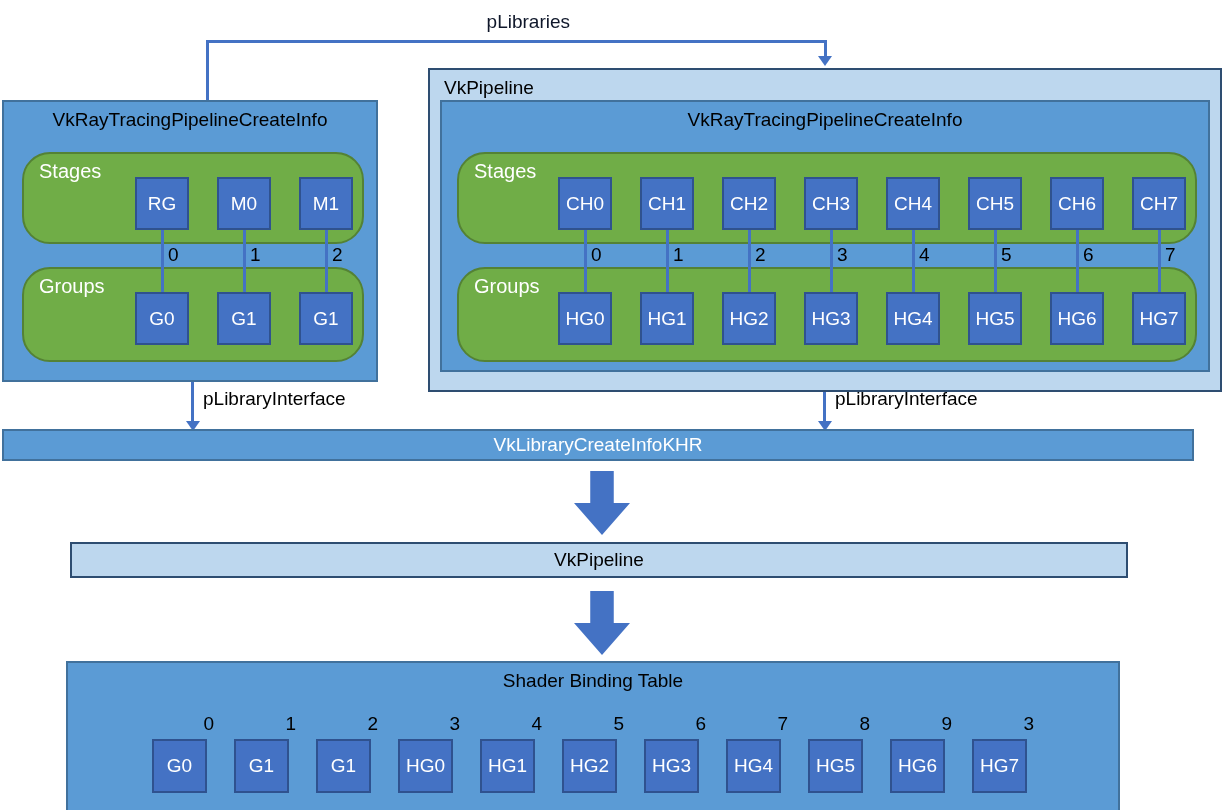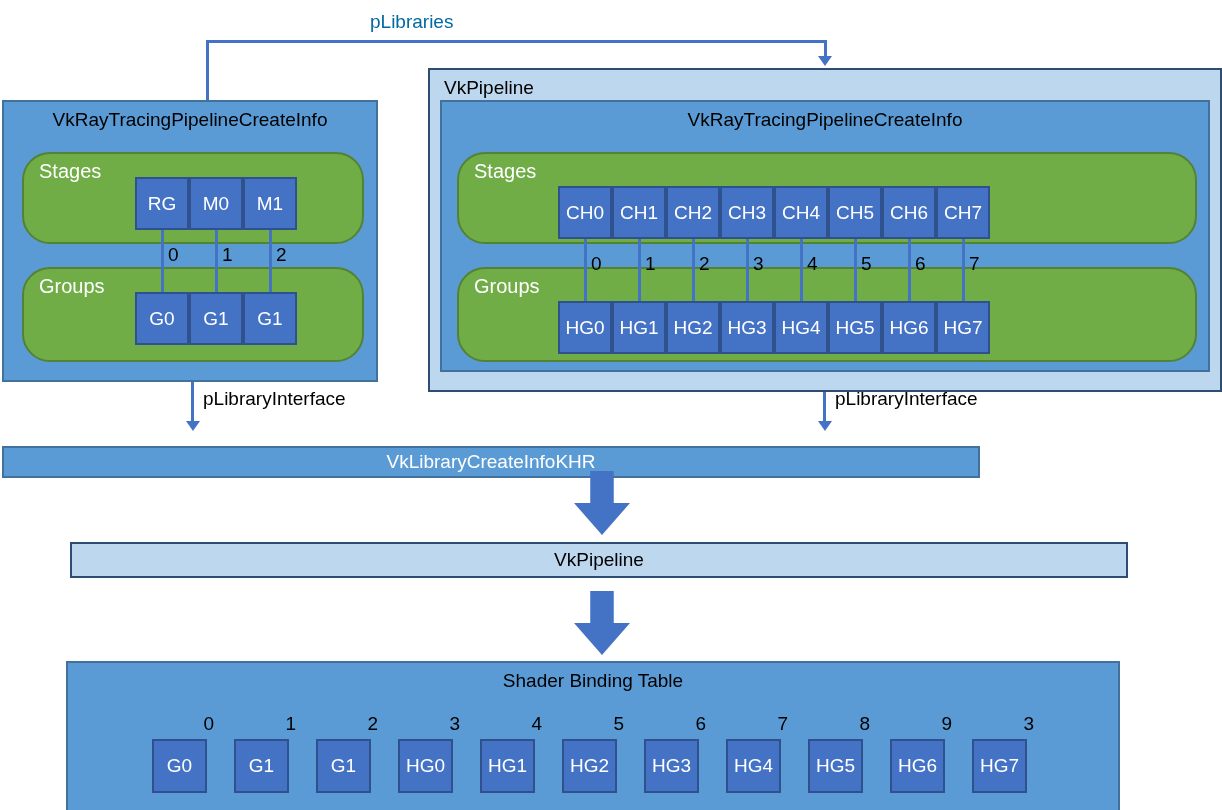--- a/index.html
+++ b/index.html
@@ -15,41 +15,41 @@
   .box-blue{position:absolute;background:var(--medium-blue,#5b9bd5);border:2px solid var(--dark-border,#41719c)}
   .box-light{position:absolute;background:var(--light-blue,#bdd7ee);border:2px solid var(--navy-border,#2e4d71)}
   .box-title{position:absolute;left:0;right:0;top:7px;text-align:center;white-space:nowrap}
   .corner-title{position:absolute;left:14px;top:7px;white-space:nowrap}
 
   
   .green{position:absolute;background:var(--green,#70ad47);border:2px solid var(--green-border,#548235);border-radius:28px}
   .green-label{position:absolute;left:15px;top:6px;color:#fff;font-size:20px}
 
   
-  .cols{position:absolute;display:flex;}
+  .cols{position:absolute;display:flex;gap:28px}
   .col{width:54px;display:flex;flex-direction:column}
   .sq{width:54px;height:53px;background:var(--square-blue,#4472c4);border:2px solid var(--square-border,#2f528f);
       display:flex;align-items:center;justify-content:center;color:#fff}
   .conn{position:relative;height:62px}
   .cline{position:absolute;left:50%;top:0;bottom:0;width:3px;margin-left:-1.5px;background:var(--connector,#4472c4)}
   .idx{position:absolute;left:calc(50% + 6px);top:14px;color:#000}
 
   
   .bar-blue{position:absolute;background:var(--medium-blue,#5b9bd5);border:2px solid var(--dark-border,#41719c);
       display:flex;align-items:center;justify-content:center;color:#fff}
   .bar-light{position:absolute;background:var(--light-blue,#bdd7ee);border:2px solid var(--navy-border,#2e4d71);
       display:flex;align-items:center;justify-content:center;color:#000}
 
   
   .block-arrow{position:absolute;width:56px;height:64px;background:var(--square-blue,#4472c4);
       clip-path:polygon(29% 0,71% 0,71% 50%,100% 50%,50% 100%,0 50%,29% 50%)}
 
   
   .flabel{position:absolute;white-space:nowrap;color:#000}
-  .center-label{position:absolute;text-align:left;white-space:nowrap;color:#0369a1}
+  .center-label{position:absolute;text-align:right;white-space:nowrap;color:#0f172a}
 
   
   .sbt-cells{position:absolute;display:flex;gap:27px}
   .sbt-cell{width:55px}
   .sbt-idx{height:24px;margin-bottom:2px;text-align:right;margin-right:-7px;color:#000}
   .sbt-sq{width:55px;height:54px;background:var(--square-blue,#4472c4);border:2px solid var(--square-border,#2f528f);
       display:flex;align-items:center;justify-content:center;color:#fff}
 </style>
 </head>
 <body>
@@ -114,21 +114,21 @@
   <div class="box-light" style="left:428px;top:68px;width:794px;height:324px">
     <div class="corner-title">VkPipeline</div>
     <div class="box-blue" style="left:10px;top:30px;width:770px;height:272px">
       <div class="box-title">VkRayTracingPipelineCreateInfo</div>
       <div class="green" style="left:15px;top:50px;width:740px;height:92px">
         <span class="green-label">Stages</span>
       </div>
       <div class="green" style="left:15px;top:165px;width:740px;height:95px">
         <span class="green-label">Groups</span>
       </div>
-      <div class="cols" style="left:116px;top:84px">
+      <div class="cols" style="left:116px;top:75px">
 
       <div class="col">
           <div class="sq">
             <span>CH0</span>
           </div>
           <div class="conn">
             <i class="cline"></i>
             <span class="idx">0</span>
           </div>
           <div class="sq">
@@ -224,21 +224,21 @@
   </div>
 
   <div class="seg" style="left:191px;top:382px;width:3px;height:41px"></div>
   <div class="tri" style="left:186px;top:421px"></div>
   <div class="flabel" style="left:203px;top:388px">pLibraryInterface</div>
 
   <div class="seg" style="left:823px;top:392px;width:3px;height:31px"></div>
   <div class="tri" style="left:818px;top:421px"></div>
   <div class="flabel" style="left:835px;top:388px">pLibraryInterface</div>
 
-  <div class="bar-blue" style="left:2px;top:446px;width:978px;height:32px">
+  <div class="bar-blue" style="left:2px;top:429px;width:1192px;height:32px">
     <span>VkLibraryCreateInfoKHR</span>
   </div>
 
   <div class="block-arrow" style="left:574px;top:471px"></div>
 
   <div class="bar-light" style="left:70px;top:542px;width:1058px;height:36px">
     <span>VkPipeline</span>
   </div>
 
   <div class="block-arrow" style="left:574px;top:591px"></div>

